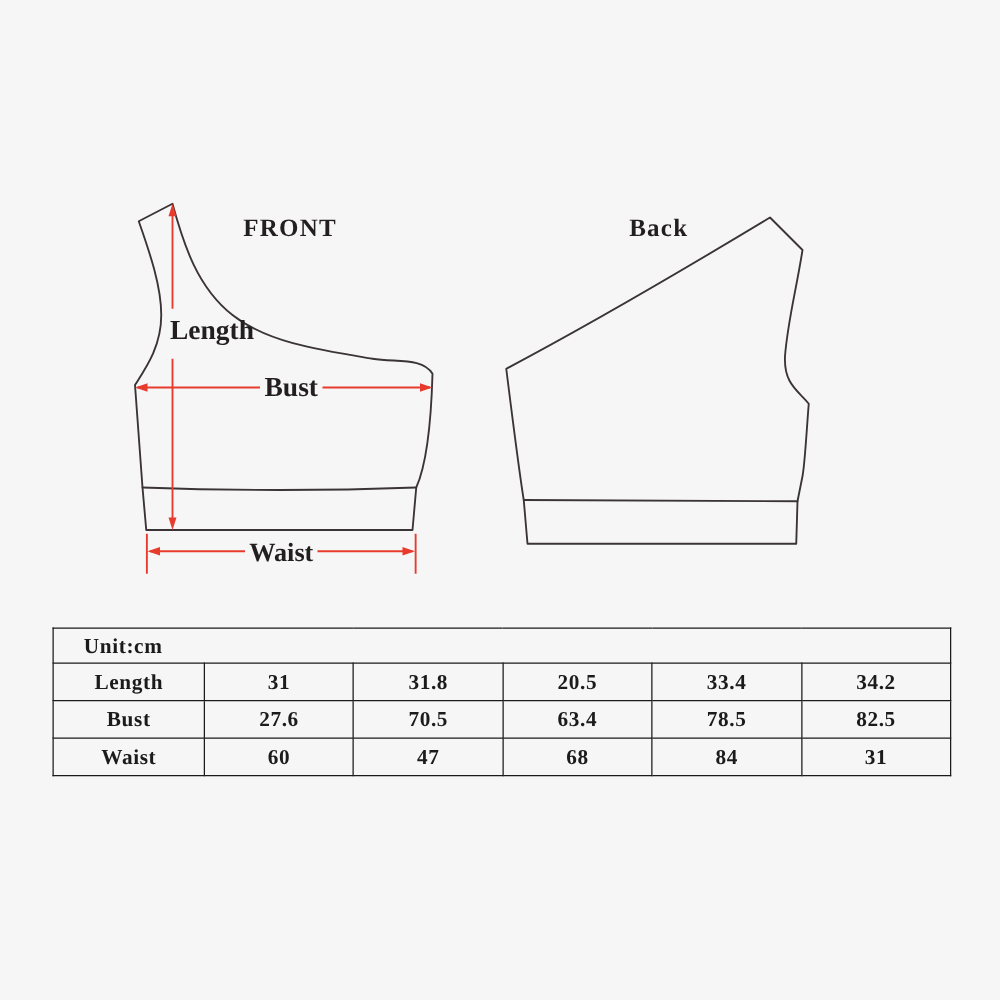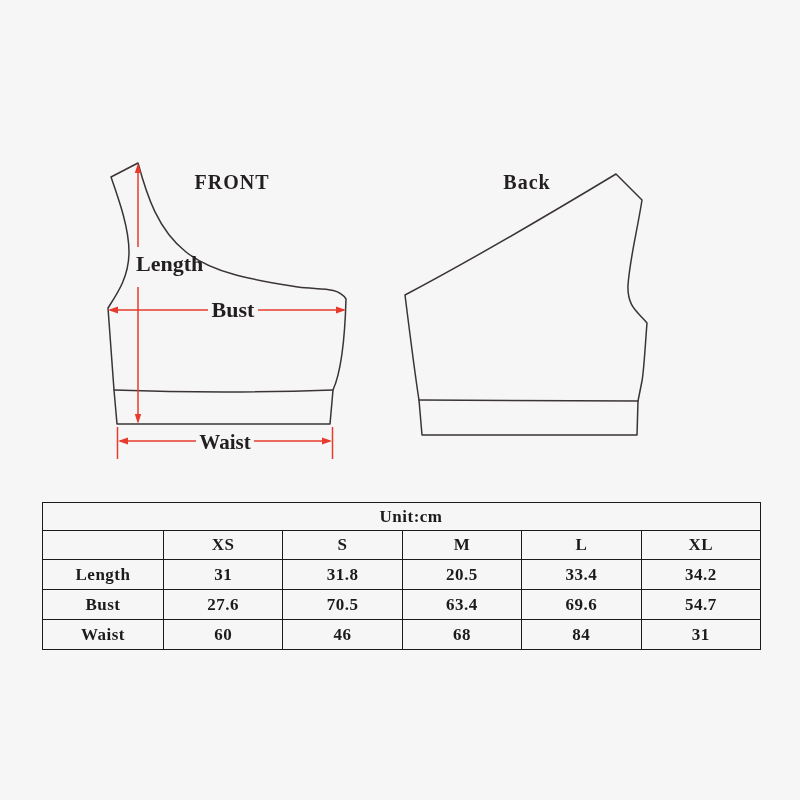--- a/index.html
+++ b/index.html
@@ -51,21 +51,21 @@
     vertical-align: middle;
     font-family: "Liberation Serif", serif;
     font-weight: bold;
     font-size: 17px;
     color: #1b1b1b;
     letter-spacing: 0.5px;
     padding: 0;
   }
   tr.unit-row td {
     height: 27px;
-    text-align: center;
+    text-align: left;
     padding-right: 5px;
     padding-left: 24px;
   }
   tr.head-row td { height: 28px; }
   tr.data-row td { height: 29px; }
   col.c-label { width: 121px; }
   col.c-size  { width: 119.4px; }
 </style>
 </head>
 <body>
@@ -136,48 +136,40 @@
         <col class="c-size">
         <col class="c-size">
       <col class="c-size">
         <col class="c-size">
         <col class="c-size">
     </colgroup>
     <tbody>
       <tr class="unit-row">
         <td colspan="6">Unit:cm</td>
       </tr>
-      <tr class="head-row">
-        <td></td>
-        <td>XS</td>
-        <td>S</td>
-        <td>M</td>
-        <td>L</td>
-        <td>XL</td>
-      </tr>
       <tr class="data-row">
         <td>Length</td>
         <td>31</td>
         <td>31.8</td>
         <td>20.5</td>
         <td>33.4</td>
         <td>34.2</td>
       </tr>
       <tr class="data-row">
         <td>Bust</td>
         <td>27.6</td>
         <td>70.5</td>
         <td>63.4</td>
-        <td>69.6</td>
-        <td>54.7</td>
+        <td>78.5</td>
+        <td>82.5</td>
       </tr>
       <tr class="data-row">
         <td>Waist</td>
         <td>60</td>
-        <td>46</td>
+        <td>47</td>
         <td>68</td>
         <td>84</td>
         <td>31</td>
       </tr>
     </tbody>
   </table>
 
 </div>
 
 </body></html>

